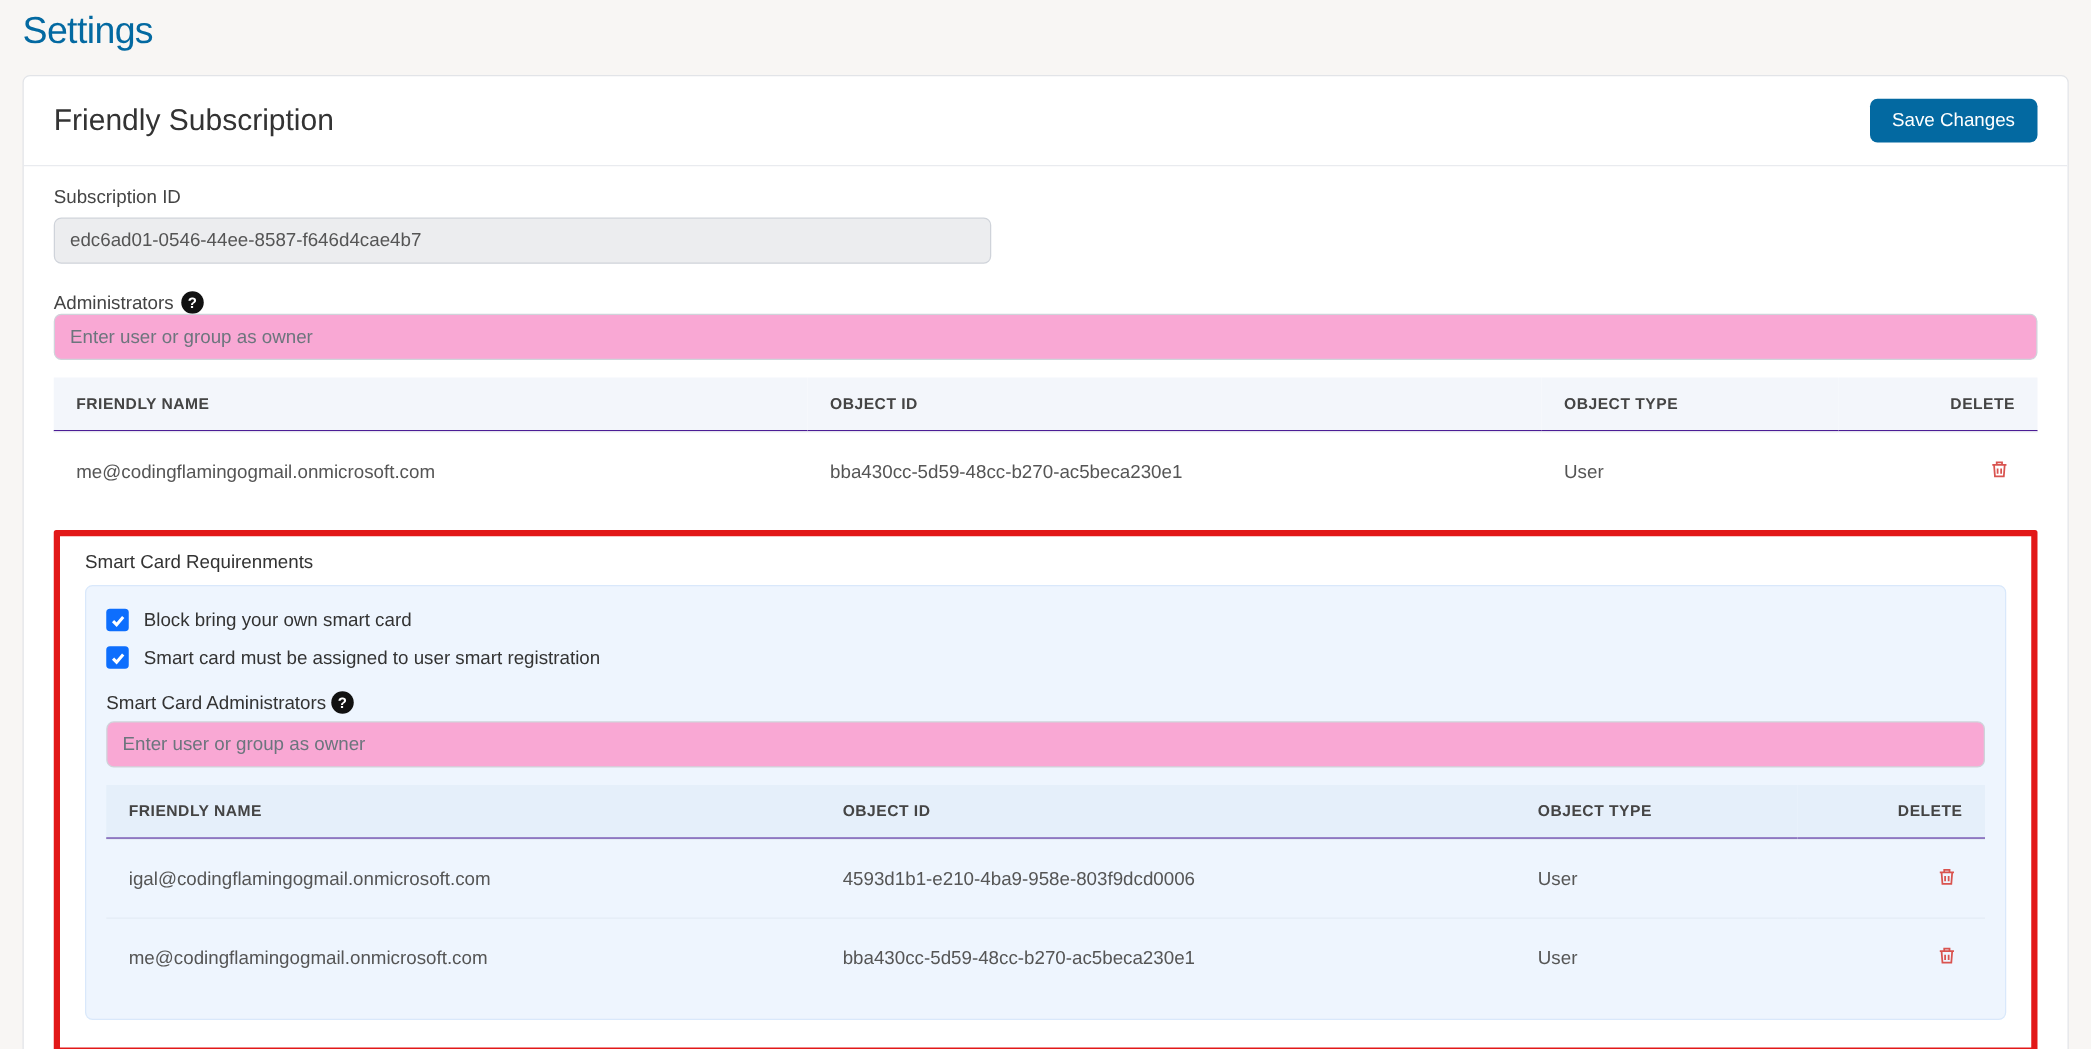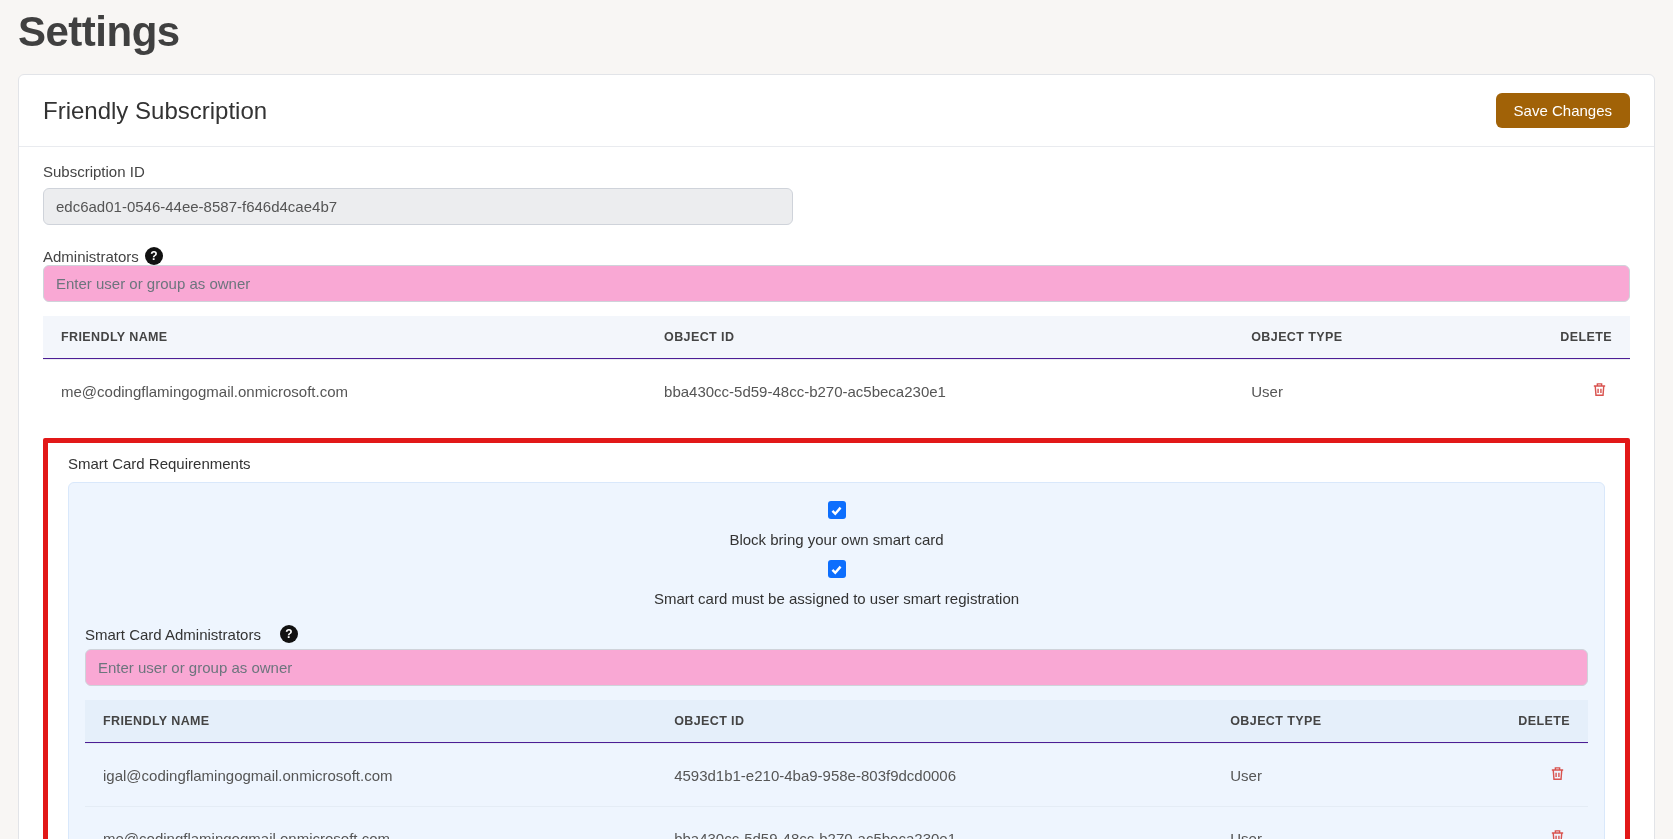--- a/index.html
+++ b/index.html
@@ -1,42 +1,42 @@
 <!DOCTYPE html>
 <html><head>
   <meta charset="utf-8">
   <style>
     * { box-sizing: border-box; margin: 0; padding: 0; }
     body { font-family: "Segoe UI", -apple-system, BlinkMacSystemFont, Arial, sans-serif; background: #f8f6f4; color: #222; font-size: 15px; width: 1673px; }
     .container { padding: 0 18px 24px 18px; }
-    h1.page-title { font-size: 42px; font-weight: 700; letter-spacing: -0.5px; color: #404040; margin: 8px 0 18px 0; }
+    h1.page-title { font-size: 30px; font-weight: 400; letter-spacing: -0.5px; color: #0369a1; margin: 8px 0 18px 0; }
     .card { background: #fff; border: 1px solid #e2e4e8; border-radius: 6px; overflow: hidden; }
     .card-header { display: flex; align-items: center; justify-content: space-between; padding: 18px 24px; border-bottom: 1px solid #e9ebef; }
     .card-header h2 { font-size: 24px; font-weight: 500; color: #333; }
-    .btn-primary { background: #a16207; color: #fff; border: none; border-radius: 6px; padding: 9px 18px; font-size: 15px; cursor: pointer; }
+    .btn-primary { background: #0369a1; color: #fff; border: none; border-radius: 6px; padding: 9px 18px; font-size: 15px; cursor: pointer; }
     .card-body { padding: 16px 24px 20px 24px; }
     .field-label { font-size: 15px; color: #444; margin-bottom: 8px; display: flex; align-items: center; gap: 6px; }
     .input { width: 100%; border: 1px solid #cfd3da; border-radius: 6px; padding: 9px 12px; font-size: 15px; background: #f9a8d4; color: #333; }
     .input::placeholder { color: #6c757d; }
     .input.readonly { background: #ecedef; max-width: 750px; color: #555; }
     .subscription-id-wrap { margin-bottom: 22px; }
     .admins-label-row { margin-bottom: 0; }
     .help-icon { width: 18px; height: 18px; border-radius: 50%; background: #111; color: #fff; font-size: 12px; font-weight: 700; display: inline-flex; align-items: center; justify-content: center; cursor: default; line-height:1; }
     .table { width: 100%; border-collapse: separate; border-spacing: 0; margin-top: 14px; }
     .table thead th { background: #f3f6fb; text-transform: uppercase; font-size: 12.5px; letter-spacing: 0.4px; font-weight: 600; color: #444; text-align: left; padding: 14px 18px; border-bottom: 1px solid #4c1d95; }
     .table tbody td { padding: 16px 18px; color: #555; font-size: 15px; border-top: 1px solid #eceef2; }
     .table .col-delete, .table .del-cell { text-align: right; }
     .trash-btn { background: none; border: none; cursor: pointer; padding: 4px; }
     .highlight-zone { border: 5px solid #e21818; border-radius: 2px; margin-top: 16px; padding: 12px 20px 22px 20px; background:#fff; }
     .section-title { font-size: 15px; font-weight: 500; color: #333; margin-bottom: 10px; }
     .blue-panel { background: #eef5fe; border: 1px solid #d9e8fb; border-radius: 6px; padding: 12px 16px 18px 16px; }
-    .check-row { display: flex; align-items: center; gap: 12px; padding: 6px 0; font-size: 15px; color: #333; flex-direction: column; }
+    .check-row { display: flex; align-items: center; gap: 12px; padding: 6px 0; font-size: 15px; color: #333; }
     .checkbox { width: 18px; height: 18px; border-radius: 3px; background: #0d6efd; display: inline-flex; align-items: center; justify-content: center; cursor: pointer; flex-shrink: 0; }
     .checkbox svg { width: 13px; height: 13px; stroke: #fff; stroke-width: 3; fill: none; }
-    .sub-label-row { font-size: 15px; color: #333; margin: 12px 0 6px 0; display:flex; align-items:center; gap:19px; }
+    .sub-label-row { font-size: 15px; color: #333; margin: 12px 0 6px 0; display:flex; align-items:center; gap:4px; }
     .table.blue thead th { background: #e5effa; }
     .table.blue tbody td { border-top: 1px solid #e4ecf5; }
     .trash-svg { width: 17px; height: 19px; }
   </style>
 </head>
 <body>
 
 <div class="container">
   <h1 class="page-title">Settings</h1>
 

